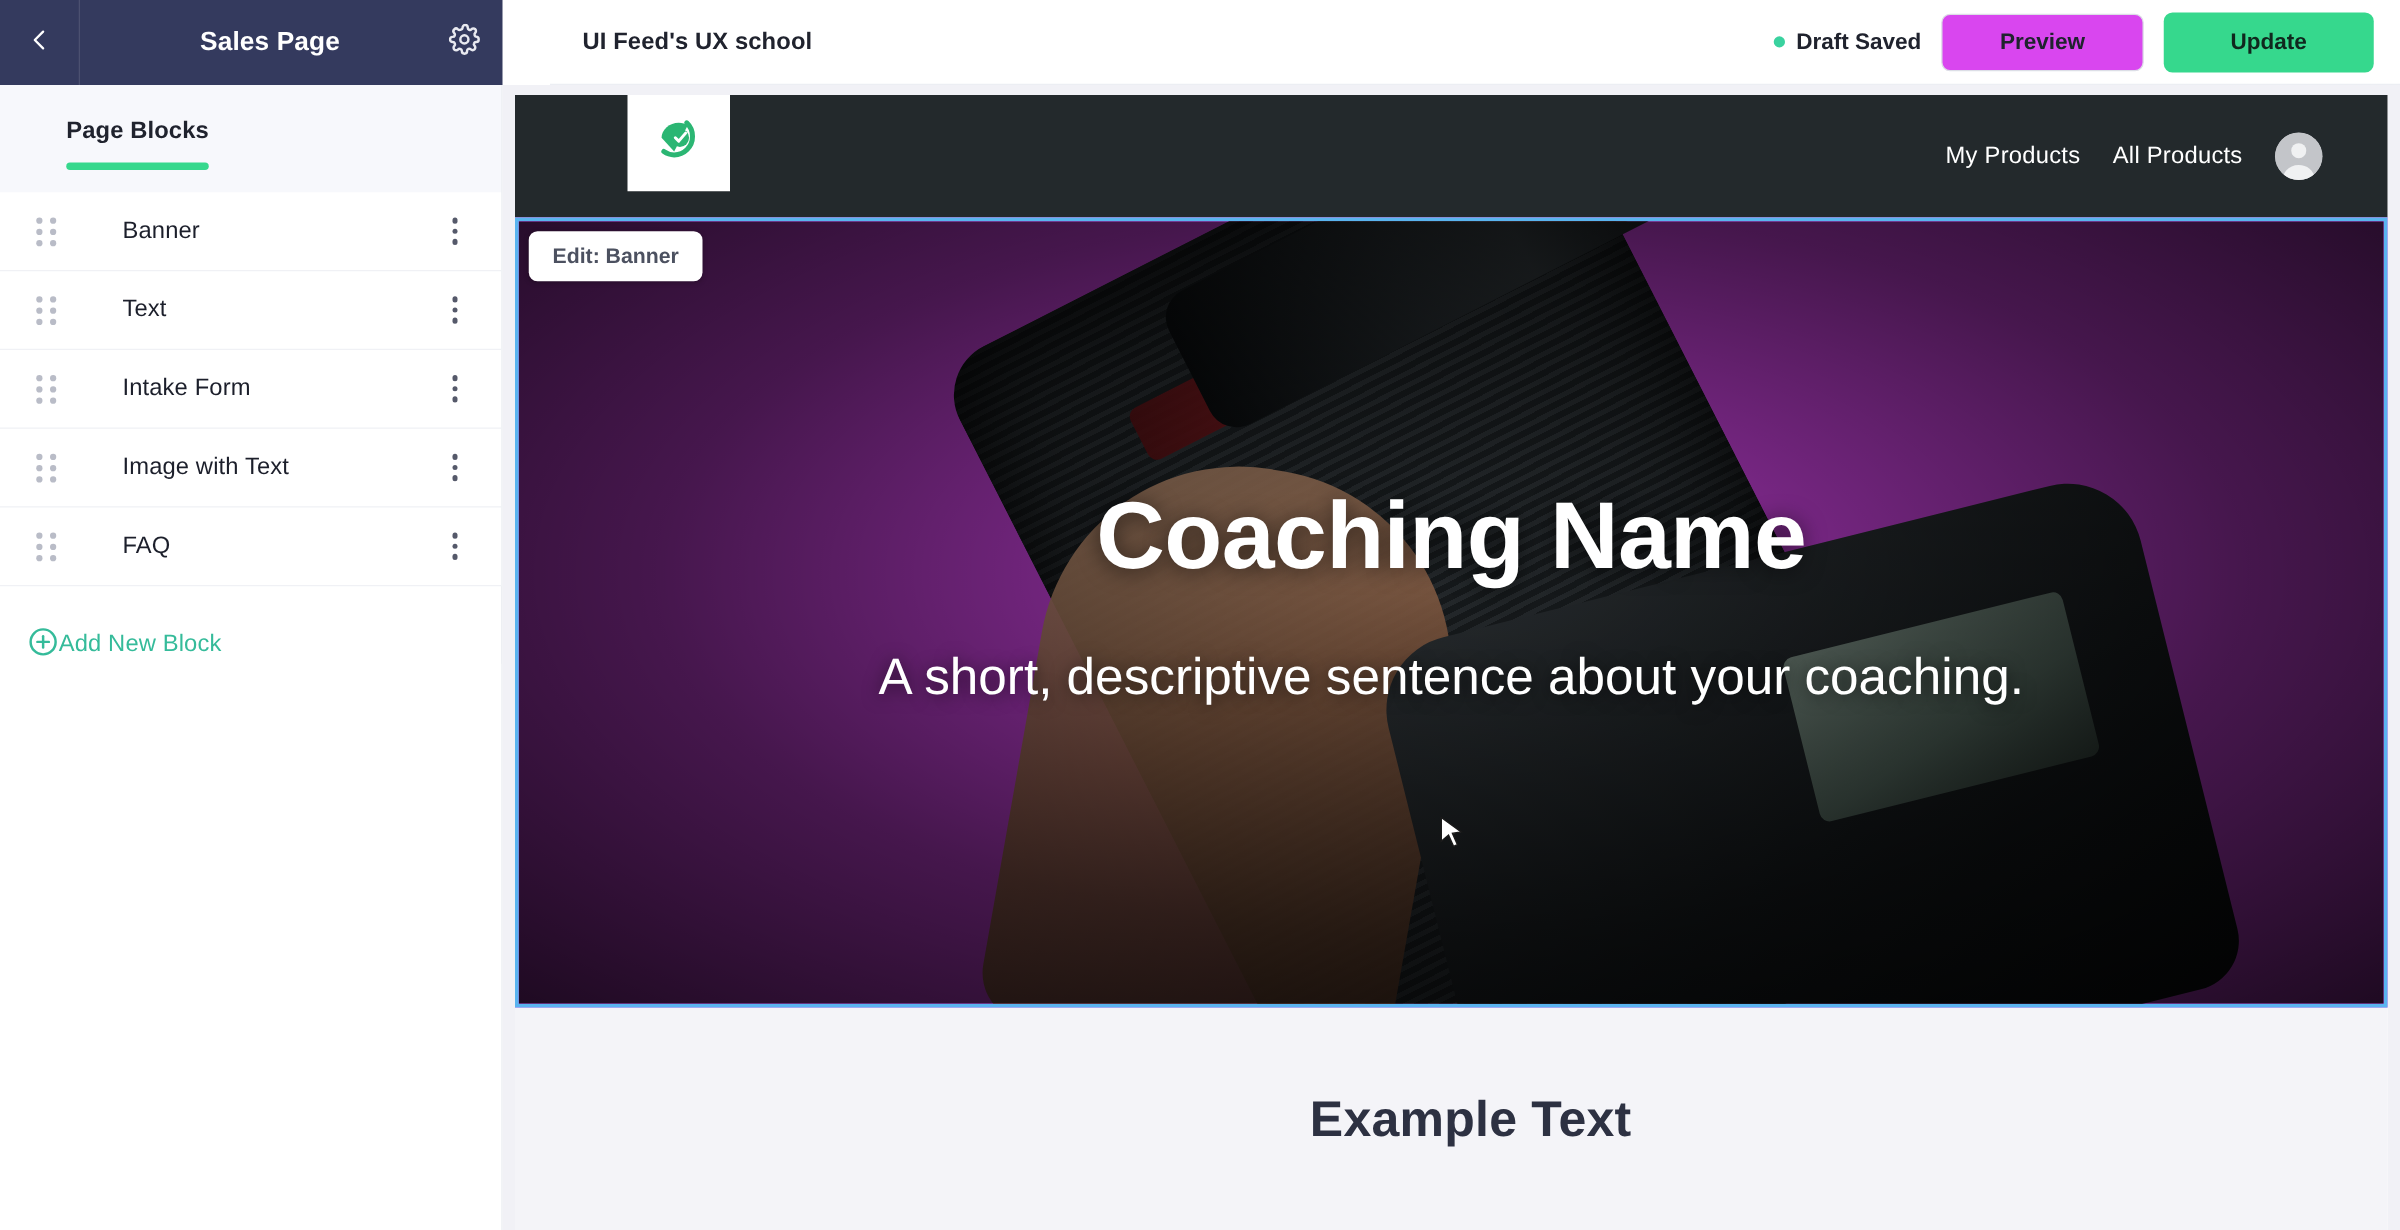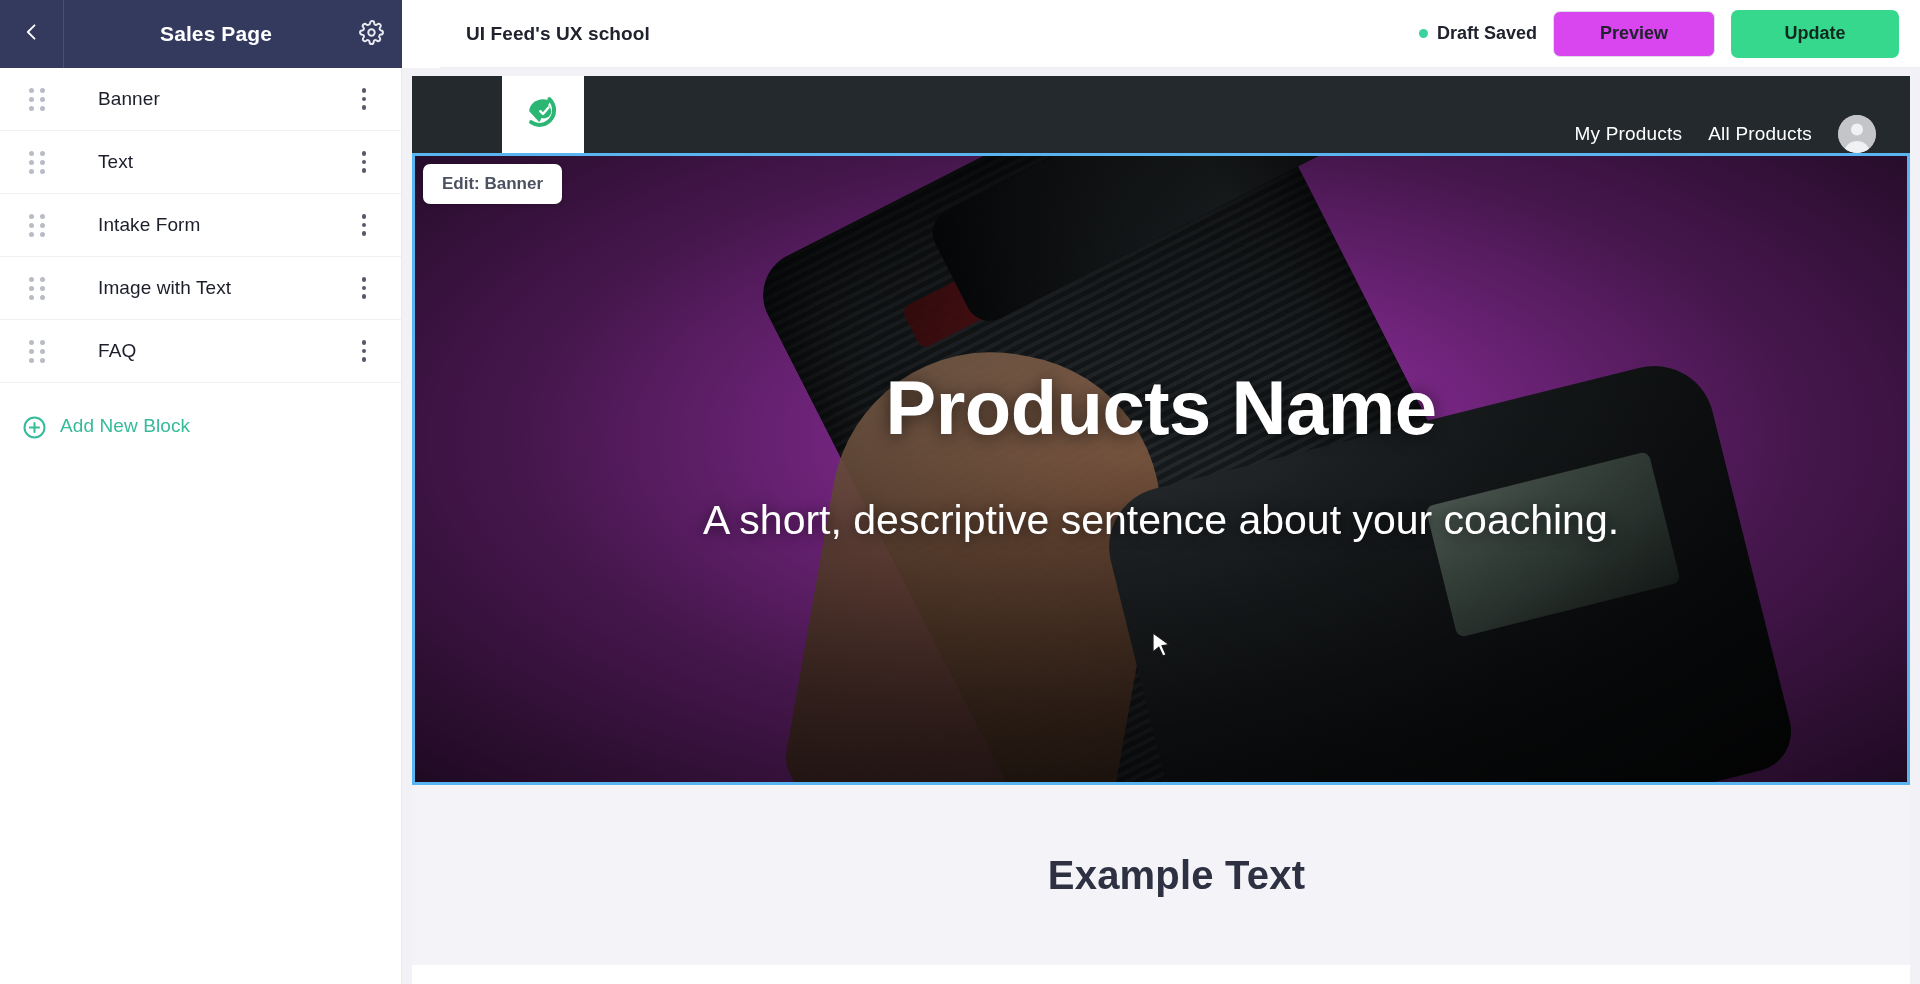--- a/index.html
+++ b/index.html
@@ -66,33 +66,33 @@
     height: 63px; display: flex; align-items: center;
     border-bottom: 1px solid #f0f1f5; padding: 0 22px 0 22px; cursor: pointer;
   }
   .drag-handle { width: 30px; display: flex; justify-content: center; cursor: grab; }
   .dots-grid { display: grid; grid-template-columns: repeat(2, 5px); grid-template-rows: repeat(3, 5px); gap: 4px 6px; }
   .dots-grid i { width: 5px; height: 5px; background: #b9bcc7; border-radius: 50%; display: block; }
   .block-name { flex: 1; padding-left: 46px; font-size: 19px; color: #1c1f2b; letter-spacing: .1px; }
   .kebab { width: 30px; display: flex; flex-direction: column; align-items: center; gap: 4px; cursor: pointer; }
   .kebab i { width: 4.5px; height: 4.5px; border-radius: 50%; background: #55596a; display: block; }
 
-  .add-block { display: flex; align-items: flex-start; gap: 13px; padding: 32px 0 0 22px; cursor: pointer; }
+  .add-block { display: flex; align-items: center; padding: 32px 0 0 22px; cursor: pointer; }
   .add-block svg { width: 25px; height: 25px; }
   .add-label { font-size: 19px; color: #35bb9a; font-weight: 500; letter-spacing: .1px; }
 
   .sidebar-rest { flex: 1; background: #ffffff; }
 
   
   .canvas { flex: 1; background: #f1f1f6; padding: 8px 10px 0 10px; overflow: hidden; position: relative; }
   .site { background: #ffffff; height: 100%; }
 
   .site-nav {
-    height: 77px; background: #23292c; display: flex; align-items: flex-end;
-    padding-right: 34px; position: relative;
+    height: 98px; background: #23292c; display: flex; align-items: center;
+    padding-right: 52px; position: relative;
   }
   .logo-tile {
     position: absolute; left: 90px; top: 0; width: 82px; height: 77px;
     background: #ffffff; display: flex; align-items: center; justify-content: center;
   }
   .logo-tile svg { width: 44px; height: 44px; }
   .nav-links { margin-left: auto; display: flex; align-items: center; gap: 26px; }
   .nav-link { color: #ffffff; font-size: 19px; letter-spacing: .2px; cursor: pointer; }
   .avatar {
     width: 38px; height: 38px; border-radius: 50%; background: #c3c5c9;
@@ -207,20 +207,26 @@
         <button class="btn-preview">Preview</button>
         <button class="btn-update">Update</button>
       </div>
     </div>
   </div>
 
   <div class="body">
 
     <div class="sidebar">
 
+      <div class="tabs-head">
+        <div class="tab">
+          <span class="tab-label">Page Blocks</span>
+          <span class="tab-underline"></span>
+        </div>
+      </div>
 
       <div class="block-list">
 
         <div class="block-row">
           <div class="drag-handle">
             <span class="dots-grid">
                 <i></i>
                 <i></i>
                 <i></i>
                 <i></i>
@@ -362,21 +368,21 @@
             <div class="lens-cap"></div>
             <div class="hand"></div>
             <div class="body-cam"></div>
             <div class="cam-screen"></div>
             <div class="banner-vignette"></div>
           </div>
 
           <div class="edit-pill">Edit: Banner</div>
 
           <div class="banner-content">
-            <div class="banner-title">Products Name</div>
+            <div class="banner-title">Coaching Name</div>
             <div class="banner-sub">A short, descriptive sentence about your coaching.</div>
           </div>
 
           <span class="cursor-arrow">
             <svg viewBox="0 0 19 27">
               <path d="M1 1l16 11.5-7 1.2 4 9-3.2 1.4-4-9L1 20z" fill="#ffffff" stroke="#1a1a1a" stroke-width="1.2"></path>
             </svg>
           </span>
         </div>
 

